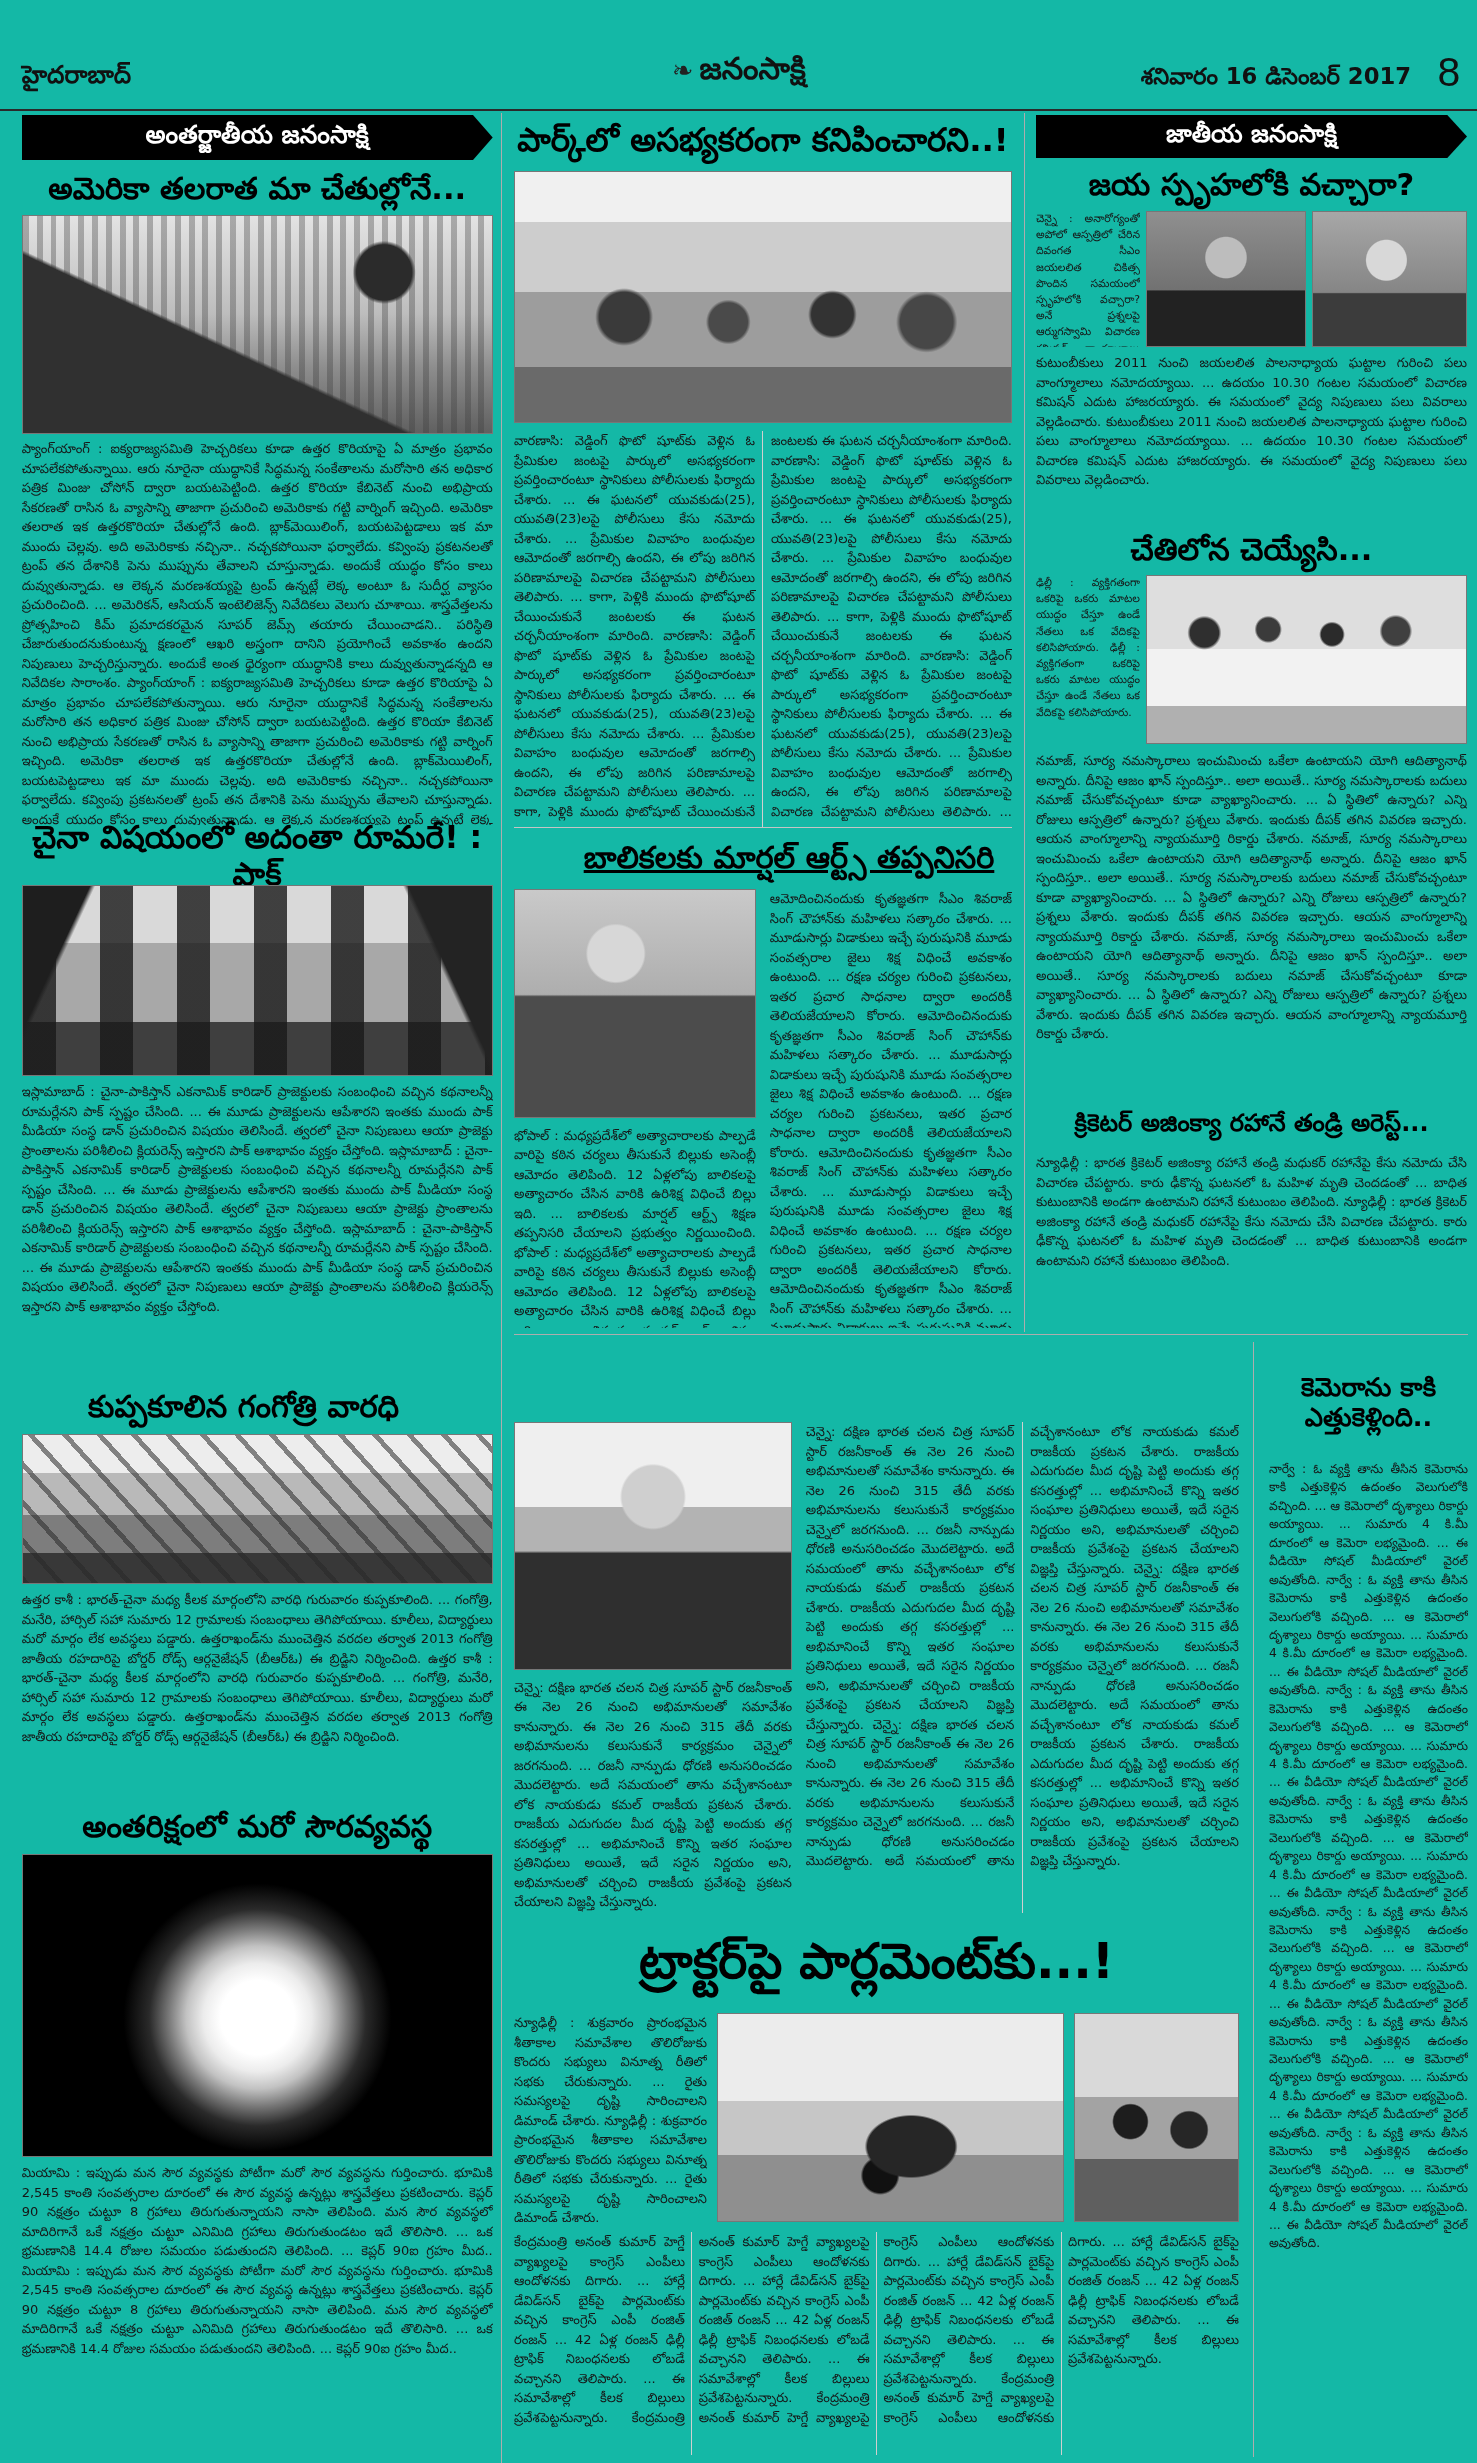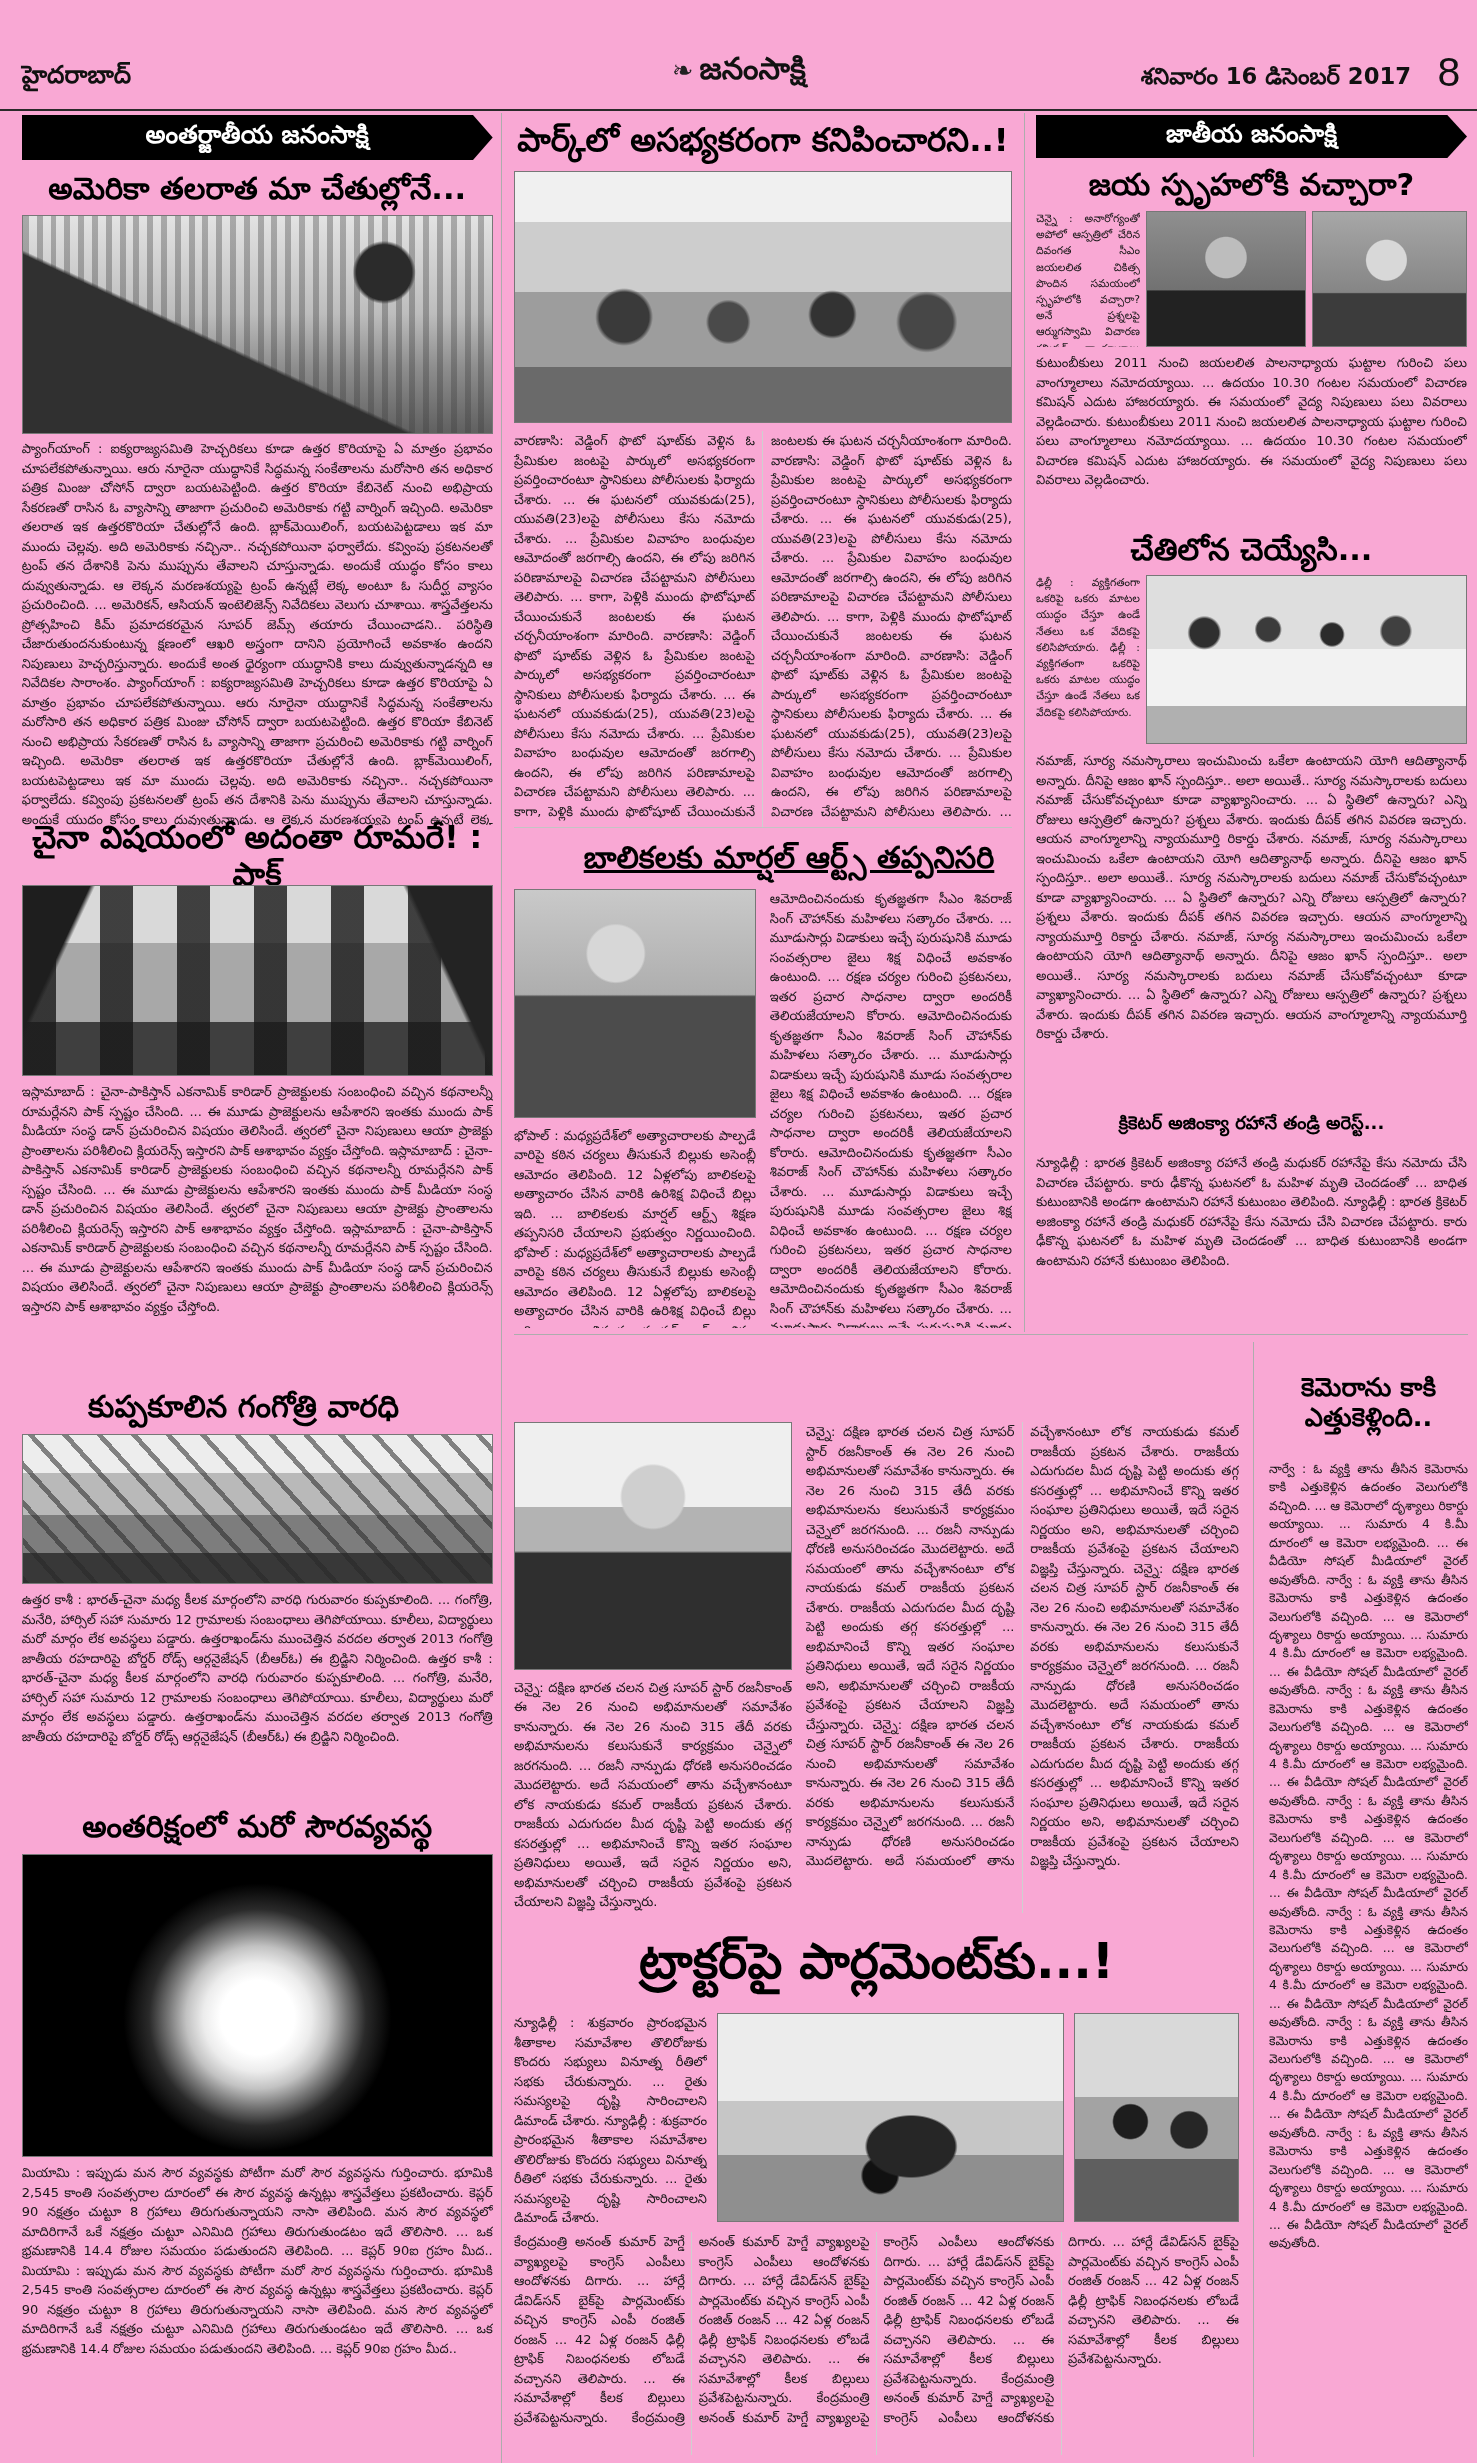--- a/index.html
+++ b/index.html
@@ -1,16 +1,16 @@
 <!DOCTYPE html>
 <html><head>
 <meta charset="utf-8">
 <style>
   html,body{margin:0;padding:0;background:#e9e9e9;}
-  .page{position:relative;width:1478px;height:2464px;background:#f9a8d4;color:#111;
+  .page{position:relative;width:1478px;height:2464px;background:#14b8a6;color:#111;
         font-family:"DejaVu Sans",sans-serif;margin:0 auto;overflow:hidden;}
   
   .hdr{position:absolute;left:0;top:0;width:1478px;height:110px;}
   .hdr-city{position:absolute;left:21.7px;top:61px;font-size:24.6px;font-weight:bold;font-family:"Liberation Sans",sans-serif;}
   .hdr-logo{position:absolute;left:0;right:0;top:51px;text-align:center;font-weight:bold;font-size:30.5px;}
   .hdr-logo .logo-icon{font-size:25.6px;margin-right:5.9px;color:#222;}
   .hdr-date{position:absolute;right:67px;top:63px;font-size:22.7px;font-weight:bold;}
   .hdr-num{position:absolute;right:17.7px;top:49px;font-size:41px;font-weight:normal;font-family:"Liberation Sans",sans-serif;}
   .hdr-rule{position:absolute;left:0;top:109px;width:1478px;height:2px;background:#2a2a2a;}
   
@@ -152,21 +152,21 @@
   </div>
   <div class="bodytext abs" style="left:1036px;top:353px;width:431px;height:169px;">కుటుంబీకులు 2011 నుంచి జయలలిత పాలనాధ్యాయ ఘట్టాల గురించి పలు వాంగ్మూలాలు నమోదయ్యాయి. ... ఉదయం 10.30 గంటల సమయంలో విచారణ కమిషన్ ఎదుట హాజరయ్యారు. ఈ సమయంలో వైద్య నిపుణులు పలు వివరాలు వెల్లడించారు. కుటుంబీకులు 2011 నుంచి జయలలిత పాలనాధ్యాయ ఘట్టాల గురించి పలు వాంగ్మూలాలు నమోదయ్యాయి. ... ఉదయం 10.30 గంటల సమయంలో విచారణ కమిషన్ ఎదుట హాజరయ్యారు. ఈ సమయంలో వైద్య నిపుణులు పలు వివరాలు వెల్లడించారు.</div>
 
   <div class="headline" style="left:1036px;top:528px;width:431px;height:43px;font-size:30.5px;">చేతిలోన చెయ్యేసి...</div>
   <div class="abs row" style="left:1036px;top:575px;width:431px;height:169px;gap:5.9px;">
     <div class="bodytext" style="width:104px;font-size:10.8px;">ఢిల్లీ : వ్యక్తిగతంగా ఒకరిపై ఒకరు మాటల యుద్ధం చేస్తూ ఉండే నేతలు ఒక వేదికపై కలిసిపోయారు. ఢిల్లీ : వ్యక్తిగతంగా ఒకరిపై ఒకరు మాటల యుద్ధం చేస్తూ ఉండే నేతలు ఒక వేదికపై కలిసిపోయారు.</div>
     <div class="photo ph-group" style="flex:1;height:169px;"></div>
   </div>
   <div class="bodytext abs" style="left:1036px;top:751px;width:431px;height:347px;">నమాజ్, సూర్య నమస్కారాలు ఇంచుమించు ఒకేలా ఉంటాయని యోగి ఆదిత్యానాథ్ అన్నారు. దీనిపై ఆజం ఖాన్ స్పందిస్తూ.. అలా అయితే.. సూర్య నమస్కారాలకు బదులు నమాజ్ చేసుకోవచ్చంటూ కూడా వ్యాఖ్యానించారు. ... ఏ స్థితిలో ఉన్నారు? ఎన్ని రోజులు ఆస్పత్రిలో ఉన్నారు? ప్రశ్నలు వేశారు. ఇందుకు దీపక్ తగిన వివరణ ఇచ్చారు. ఆయన వాంగ్మూలాన్ని న్యాయమూర్తి రికార్డు చేశారు. నమాజ్, సూర్య నమస్కారాలు ఇంచుమించు ఒకేలా ఉంటాయని యోగి ఆదిత్యానాథ్ అన్నారు. దీనిపై ఆజం ఖాన్ స్పందిస్తూ.. అలా అయితే.. సూర్య నమస్కారాలకు బదులు నమాజ్ చేసుకోవచ్చంటూ కూడా వ్యాఖ్యానించారు. ... ఏ స్థితిలో ఉన్నారు? ఎన్ని రోజులు ఆస్పత్రిలో ఉన్నారు? ప్రశ్నలు వేశారు. ఇందుకు దీపక్ తగిన వివరణ ఇచ్చారు. ఆయన వాంగ్మూలాన్ని న్యాయమూర్తి రికార్డు చేశారు. నమాజ్, సూర్య నమస్కారాలు ఇంచుమించు ఒకేలా ఉంటాయని యోగి ఆదిత్యానాథ్ అన్నారు. దీనిపై ఆజం ఖాన్ స్పందిస్తూ.. అలా అయితే.. సూర్య నమస్కారాలకు బదులు నమాజ్ చేసుకోవచ్చంటూ కూడా వ్యాఖ్యానించారు. ... ఏ స్థితిలో ఉన్నారు? ఎన్ని రోజులు ఆస్పత్రిలో ఉన్నారు? ప్రశ్నలు వేశారు. ఇందుకు దీపక్ తగిన వివరణ ఇచ్చారు. ఆయన వాంగ్మూలాన్ని న్యాయమూర్తి రికార్డు చేశారు.</div>
 
-  <div class="headline" style="left:1036px;top:1101px;width:431px;height:45px;font-size:18px;">క్రికెటర్ అజింక్యా రహానే తండ్రి అరెస్ట్...</div>
+  <div class="headline" style="left:1036px;top:1101px;width:431px;height:45px;font-size:24px;">క్రికెటర్ అజింక్యా రహానే తండ్రి అరెస్ట్...</div>
   <div class="bodytext abs" style="left:1036px;top:1153px;width:431px;height:173px;">న్యూఢిల్లీ : భారత క్రికెటర్ అజింక్యా రహానే తండ్రి మధుకర్ రహానేపై కేసు నమోదు చేసి విచారణ చేపట్టారు. కారు ఢీకొన్న ఘటనలో ఓ మహిళ మృతి చెందడంతో ... బాధిత కుటుంబానికి అండగా ఉంటామని రహానే కుటుంబం తెలిపింది. న్యూఢిల్లీ : భారత క్రికెటర్ అజింక్యా రహానే తండ్రి మధుకర్ రహానేపై కేసు నమోదు చేసి విచారణ చేపట్టారు. కారు ఢీకొన్న ఘటనలో ఓ మహిళ మృతి చెందడంతో ... బాధిత కుటుంబానికి అండగా ఉంటామని రహానే కుటుంబం తెలిపింది.</div>
 
   <div class="headline" style="left:1269px;top:1355px;width:199px;height:95px;font-size:25.6px;">కెమెరాను కాకి ఎత్తుకెళ్లింది..</div>
   <div class="bodytext abs" style="left:1269px;top:1460px;width:199px;height:997px;font-size:12.3px;">నార్వే : ఓ వ్యక్తి తాను తీసిన కెమెరాను కాకి ఎత్తుకెళ్లిన ఉదంతం వెలుగులోకి వచ్చింది. ... ఆ కెమెరాలో దృశ్యాలు రికార్డు అయ్యాయి. ... సుమారు 4 కి.మీ దూరంలో ఆ కెమెరా లభ్యమైంది. ... ఈ వీడియో సోషల్ మీడియాలో వైరల్ అవుతోంది. నార్వే : ఓ వ్యక్తి తాను తీసిన కెమెరాను కాకి ఎత్తుకెళ్లిన ఉదంతం వెలుగులోకి వచ్చింది. ... ఆ కెమెరాలో దృశ్యాలు రికార్డు అయ్యాయి. ... సుమారు 4 కి.మీ దూరంలో ఆ కెమెరా లభ్యమైంది. ... ఈ వీడియో సోషల్ మీడియాలో వైరల్ అవుతోంది. నార్వే : ఓ వ్యక్తి తాను తీసిన కెమెరాను కాకి ఎత్తుకెళ్లిన ఉదంతం వెలుగులోకి వచ్చింది. ... ఆ కెమెరాలో దృశ్యాలు రికార్డు అయ్యాయి. ... సుమారు 4 కి.మీ దూరంలో ఆ కెమెరా లభ్యమైంది. ... ఈ వీడియో సోషల్ మీడియాలో వైరల్ అవుతోంది. నార్వే : ఓ వ్యక్తి తాను తీసిన కెమెరాను కాకి ఎత్తుకెళ్లిన ఉదంతం వెలుగులోకి వచ్చింది. ... ఆ కెమెరాలో దృశ్యాలు రికార్డు అయ్యాయి. ... సుమారు 4 కి.మీ దూరంలో ఆ కెమెరా లభ్యమైంది. ... ఈ వీడియో సోషల్ మీడియాలో వైరల్ అవుతోంది. నార్వే : ఓ వ్యక్తి తాను తీసిన కెమెరాను కాకి ఎత్తుకెళ్లిన ఉదంతం వెలుగులోకి వచ్చింది. ... ఆ కెమెరాలో దృశ్యాలు రికార్డు అయ్యాయి. ... సుమారు 4 కి.మీ దూరంలో ఆ కెమెరా లభ్యమైంది. ... ఈ వీడియో సోషల్ మీడియాలో వైరల్ అవుతోంది. నార్వే : ఓ వ్యక్తి తాను తీసిన కెమెరాను కాకి ఎత్తుకెళ్లిన ఉదంతం వెలుగులోకి వచ్చింది. ... ఆ కెమెరాలో దృశ్యాలు రికార్డు అయ్యాయి. ... సుమారు 4 కి.మీ దూరంలో ఆ కెమెరా లభ్యమైంది. ... ఈ వీడియో సోషల్ మీడియాలో వైరల్ అవుతోంది. నార్వే : ఓ వ్యక్తి తాను తీసిన కెమెరాను కాకి ఎత్తుకెళ్లిన ఉదంతం వెలుగులోకి వచ్చింది. ... ఆ కెమెరాలో దృశ్యాలు రికార్డు అయ్యాయి. ... సుమారు 4 కి.మీ దూరంలో ఆ కెమెరా లభ్యమైంది. ... ఈ వీడియో సోషల్ మీడియాలో వైరల్ అవుతోంది.</div>
 
   <div class="vline" style="left:501px;top:113px;height:2350px;"></div>
   <div class="vline" style="left:1024px;top:113px;height:1219px;"></div>
   <div class="hline" style="left:514px;top:1334px;width:954px;"></div>
   <div class="vline" style="left:1253px;top:1342px;height:1115px;"></div>
   <div class="hline" style="left:514px;top:827px;width:498px;background:#c4c4c4;"></div>

